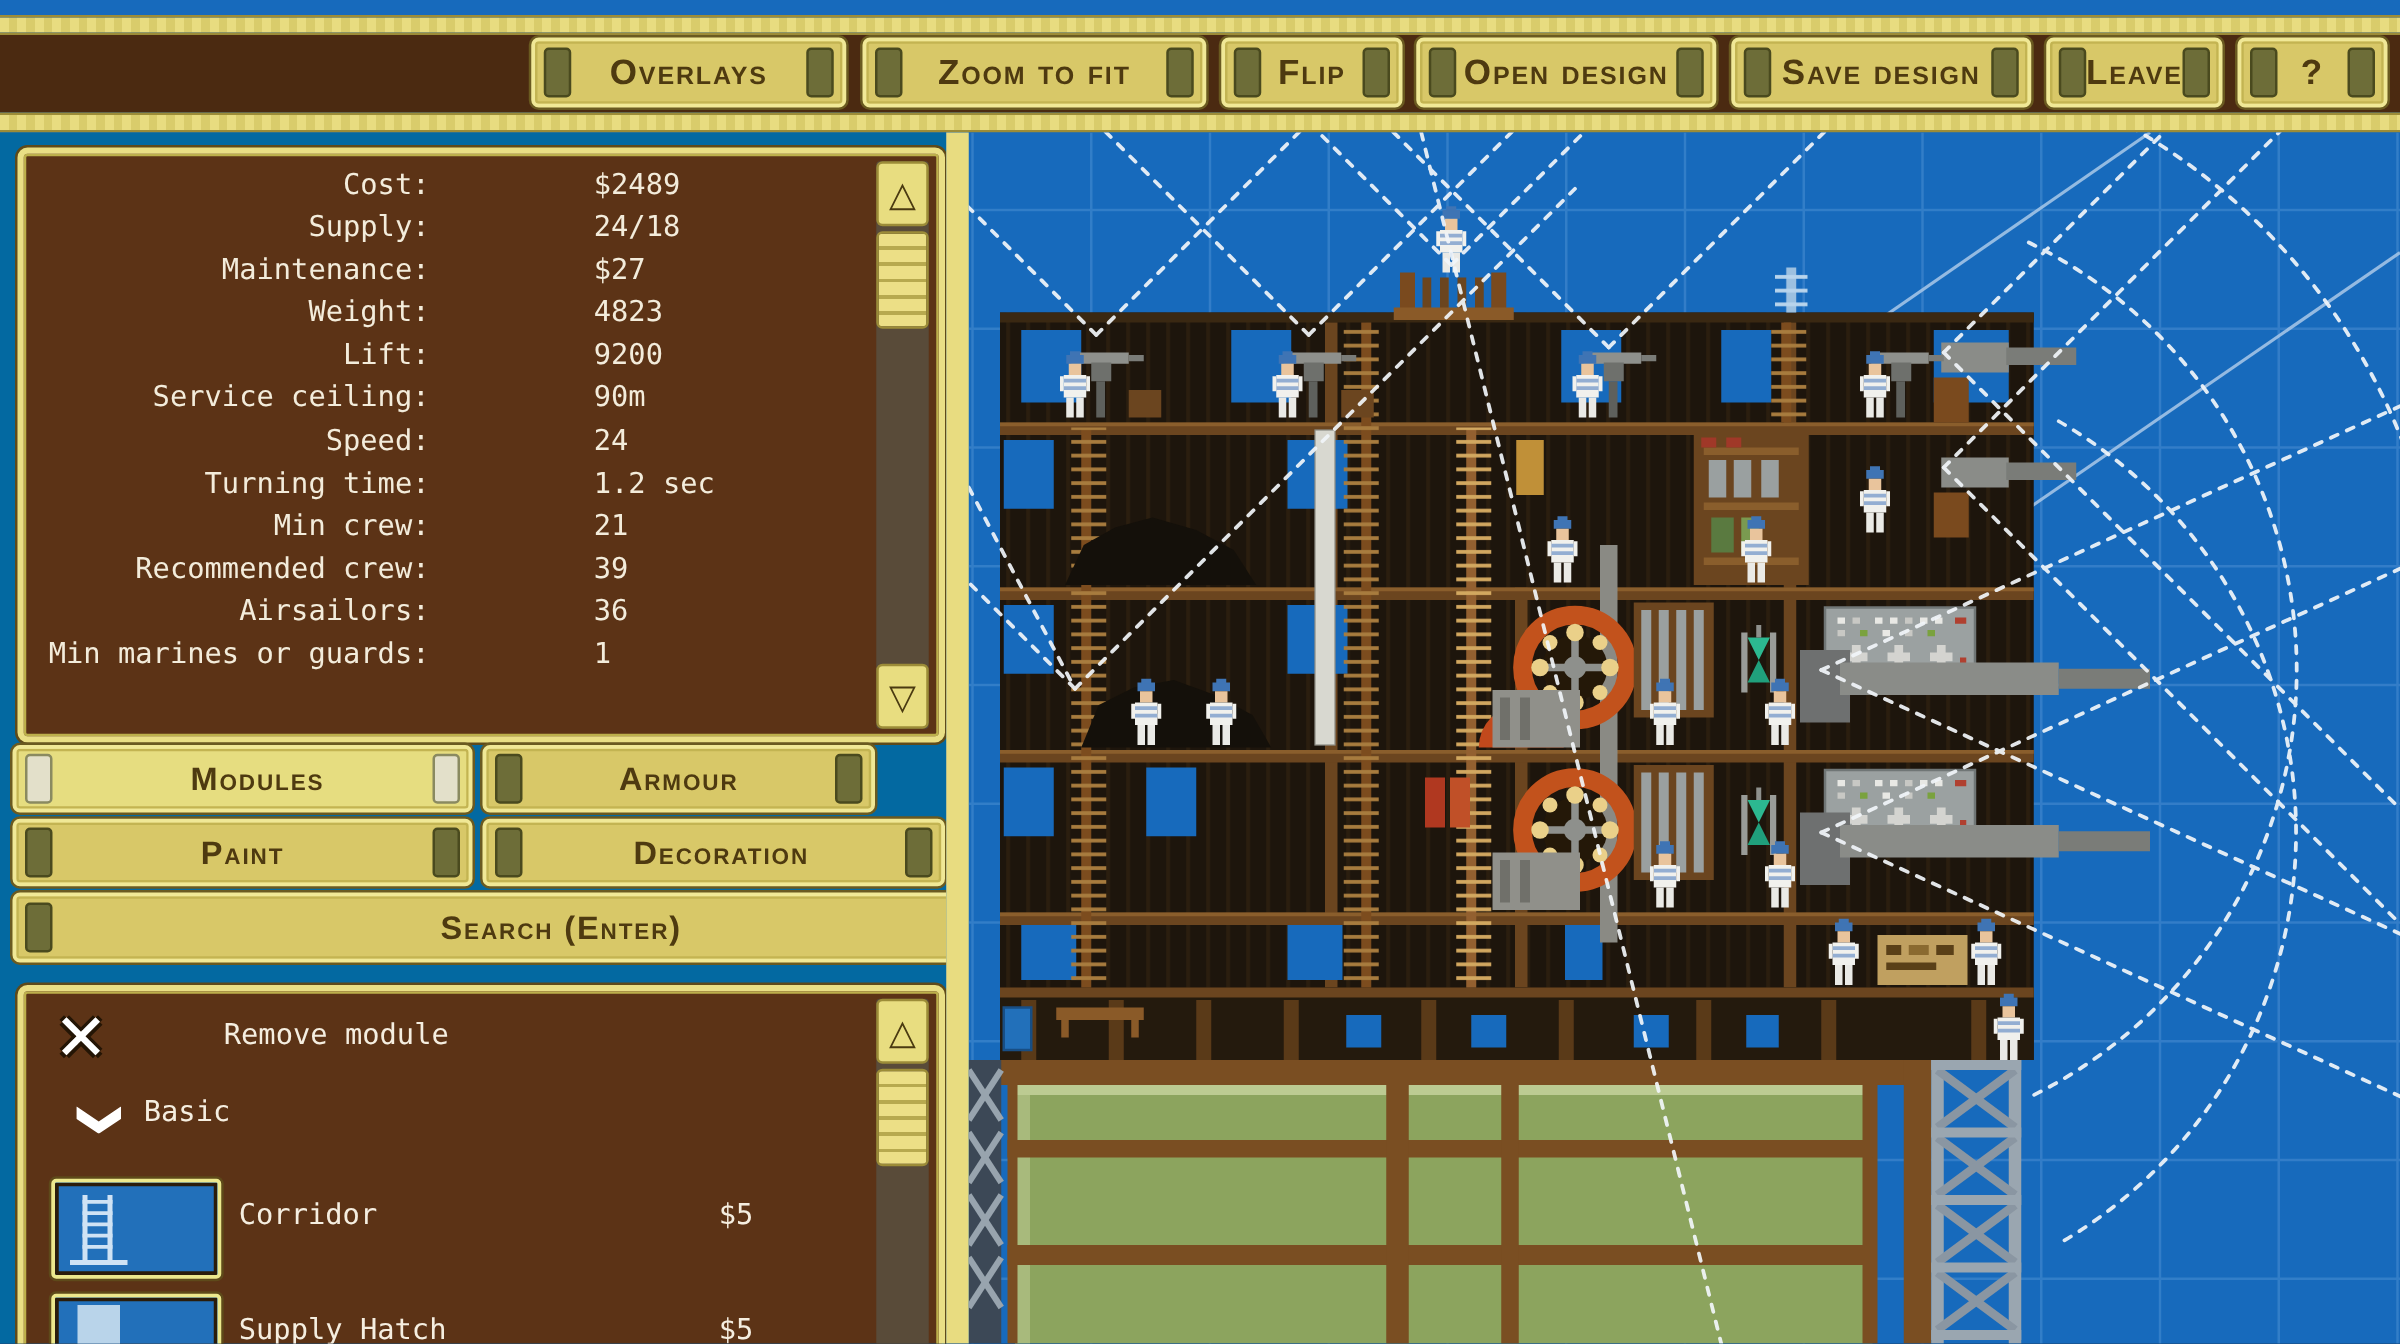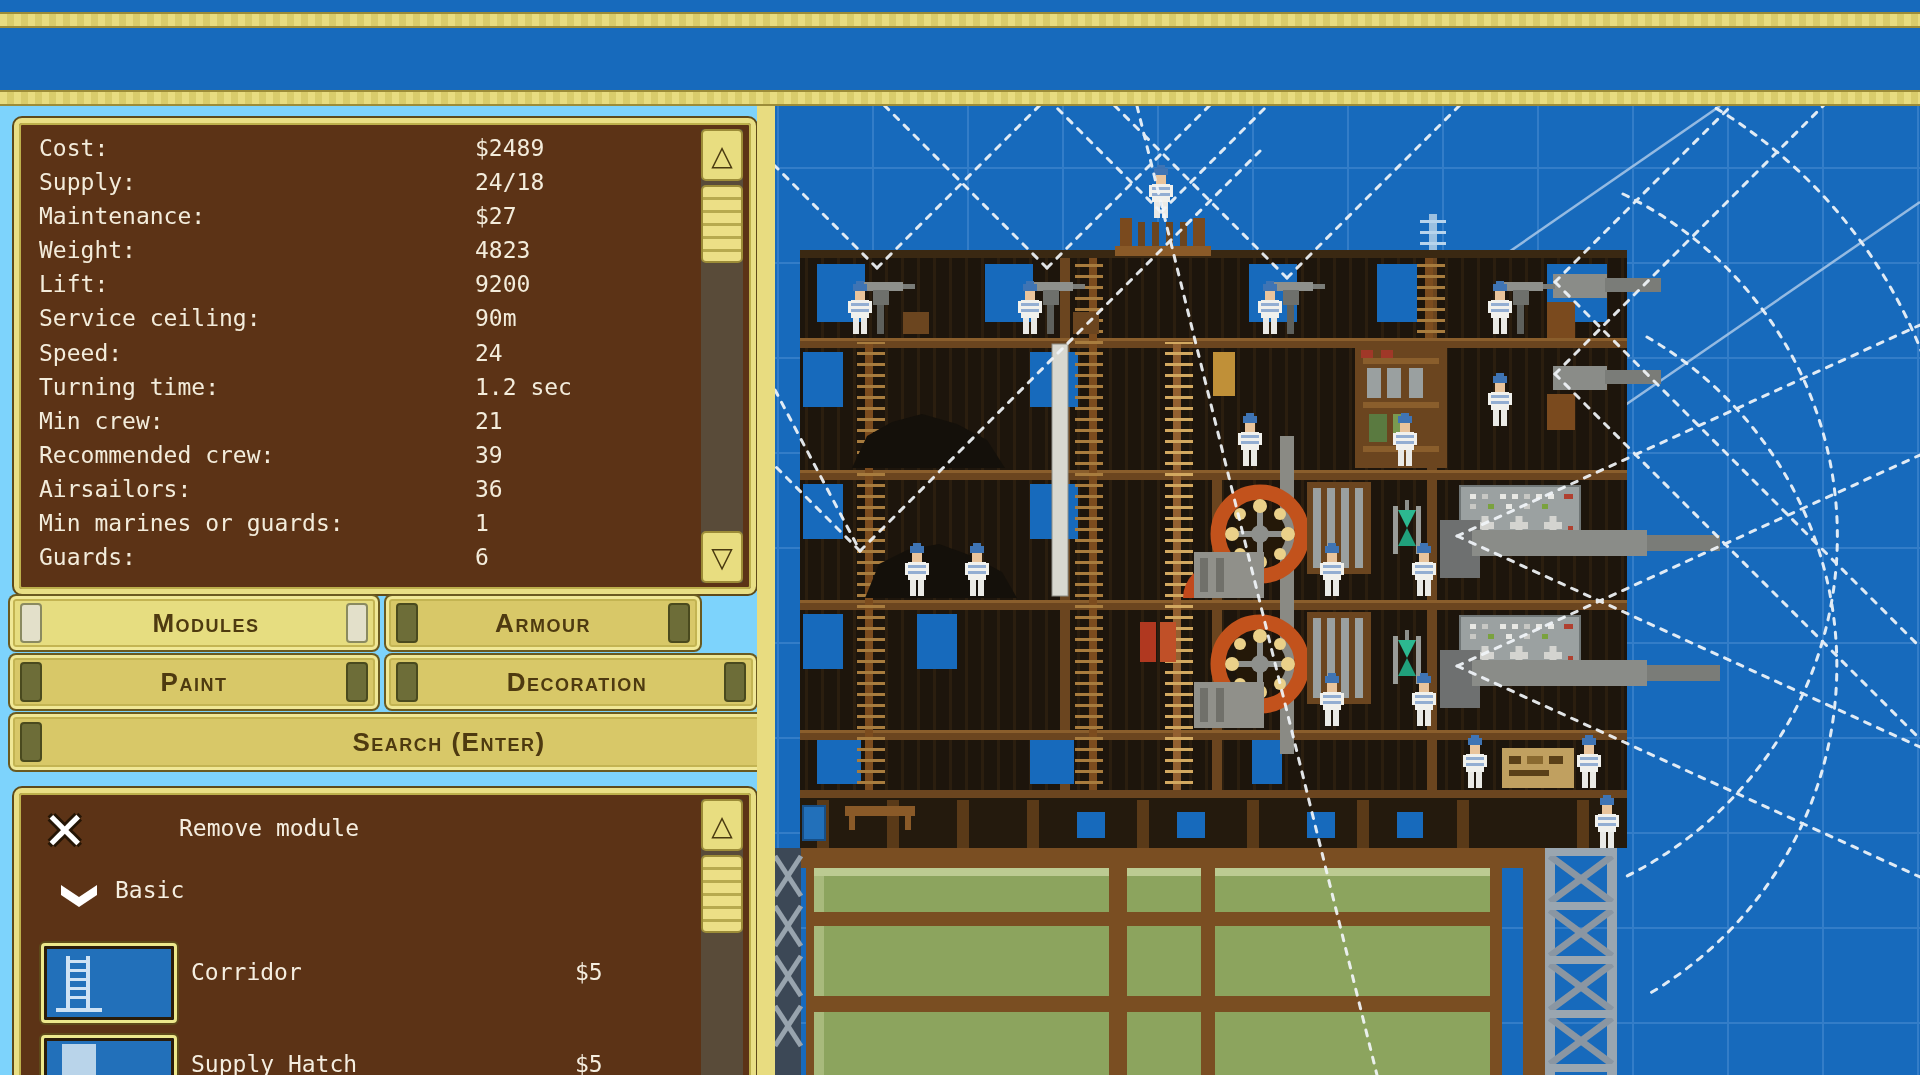--- a/index.html
+++ b/index.html
@@ -15,21 +15,21 @@
        box-shadow:0 0 0 2px #6a5a20, inset 0 0 0 2px #c3b452;cursor:pointer;}
   .btn::before,.btn::after{content:"";position:absolute;top:50%;transform:translateY(-50%);
        width:18px;height:36px;background:#6d6d38;border:2px solid #4a4a1e;border-radius:4px;}
   .btn::before{left:7px;} .btn::after{right:7px;}
   .btn.sel{background:#e6dd80;padding-left:24px;}
   .btn.sel::before,.btn.sel::after{background:#e3e0ca;border-color:#8a8a60;}
   .deco{font-family:"Liberation Sans",sans-serif;font-variant:small-caps;font-weight:700;
         letter-spacing:1.5px;color:#4e3a10;font-size:28px;line-height:1;}
   .deco.sm{font-size:26px;}
   
-  #left-panel{position:absolute;left:0;top:106px;width:757px;height:969px;background:#7dd3fc;}
+  #left-panel{position:absolute;left:0;top:106px;width:757px;height:969px;background:#0369a1;text-align:right;}
   .wood-box{position:absolute;box-sizing:border-box;background:#5c3316;border:5px solid #e9df85;
             border-radius:8px;box-shadow:0 0 0 2px #5e4a1a, inset 0 0 0 2px #bdb04c;}
   .srow{position:relative;height:34.1px;line-height:34.1px;color:#f3ecdb;font-size:23px;white-space:nowrap;}
   .sval{position:absolute;left:436px;top:0;}
   
   .sb-track{position:absolute;width:42px;background:#594b39;border-radius:3px;}
   .sb-btn{position:absolute;width:42px;height:52px;background:#e8dd80;border:2px solid #9c8c38;border-radius:5px;
           box-sizing:border-box;display:flex;align-items:center;justify-content:center;
           color:#4a3a10;font-size:28px;font-family:"DejaVu Sans",sans-serif;cursor:pointer;}
   .sb-thumb{position:absolute;width:42px;background:repeating-linear-gradient(180deg,#ecdf86 0 10px,#b7a94e 10px 13px);
@@ -45,39 +45,61 @@
          border-left:18px solid #e8dc80;background:#176abc;}
   .xicon{position:absolute;color:#fff;font-size:52px;font-weight:700;font-family:"DejaVu Sans",sans-serif;
          text-shadow:2px 2px 0 #241505,-2px -2px 0 #241505,2px -2px 0 #241505,-2px 2px 0 #241505;cursor:pointer;}
 </style>
 </head>
 <body>
 
 <div id="screen">
 
   <div class="band" style="top:12px;height:16px;"></div>
+  <div id="toolbar">
+    <div class="btn" style="left:425px;top:2px;width:252px;height:56px;">
+      <span class="deco">Overlays</span>
+      </div>
+    <div class="btn" style="left:690px;top:2px;width:275px;height:56px;">
+      <span class="deco">Zoom to fit</span>
+      </div>
+    <div class="btn" style="left:977px;top:2px;width:145px;height:56px;">
+      <span class="deco">Flip</span>
+      </div>
+    <div class="btn" style="left:1133px;top:2px;width:240px;height:56px;">
+      <span class="deco">Open design</span>
+      </div>
+    <div class="btn" style="left:1385px;top:2px;width:240px;height:56px;">
+      <span class="deco">Save design</span>
+      </div>
+    <div class="btn" style="left:1637px;top:2px;width:141px;height:56px;">
+      <span class="deco">Leave</span>
+      </div>
+    <div class="btn" style="left:1790px;top:2px;width:120px;height:56px;">
+      <span class="deco">?</span>
+      </div>
+  </div>
   <div class="band" style="top:90px;height:16px;"></div>
 
   <div id="left-panel">
 
     <div class="wood-box" style="left:14px;top:12px;width:742px;height:476px;">
       <div style="position:absolute;left:20px;top:8px;">
         <div class="srow"><span>Cost:</span><span class="sval">$2489</span></div>
         <div class="srow"><span>Supply:</span><span class="sval">24/18</span></div>
         <div class="srow"><span>Maintenance:</span><span class="sval">$27</span></div>
         <div class="srow"><span>Weight:</span><span class="sval">4823</span></div>
         <div class="srow"><span>Lift:</span><span class="sval">9200</span></div>
         <div class="srow"><span>Service ceiling:</span><span class="sval">90m</span></div>
         <div class="srow"><span>Speed:</span><span class="sval">24</span></div>
         <div class="srow"><span>Turning time:</span><span class="sval">1.2 sec</span></div>
         <div class="srow"><span>Min crew:</span><span class="sval">21</span></div>
         <div class="srow"><span>Recommended crew:</span><span class="sval">39</span></div>
         <div class="srow"><span>Airsailors:</span><span class="sval">36</span></div>
         <div class="srow"><span>Min marines or guards:</span><span class="sval">1</span></div>
-        <div class="srow"><span>Guards:</span><span class="sval">6</span></div>
       </div>
       <div class="sb-track" style="right:8px;top:6px;bottom:6px;"></div>
       <div class="sb-btn" style="right:8px;top:6px;">
           <span>△</span>
         </div>
       <div class="sb-thumb" style="right:8px;top:62px;height:78px;"></div>
       <div class="sb-btn" style="right:8px;bottom:6px;">
           <span>▽</span>
         </div>
     </div>

